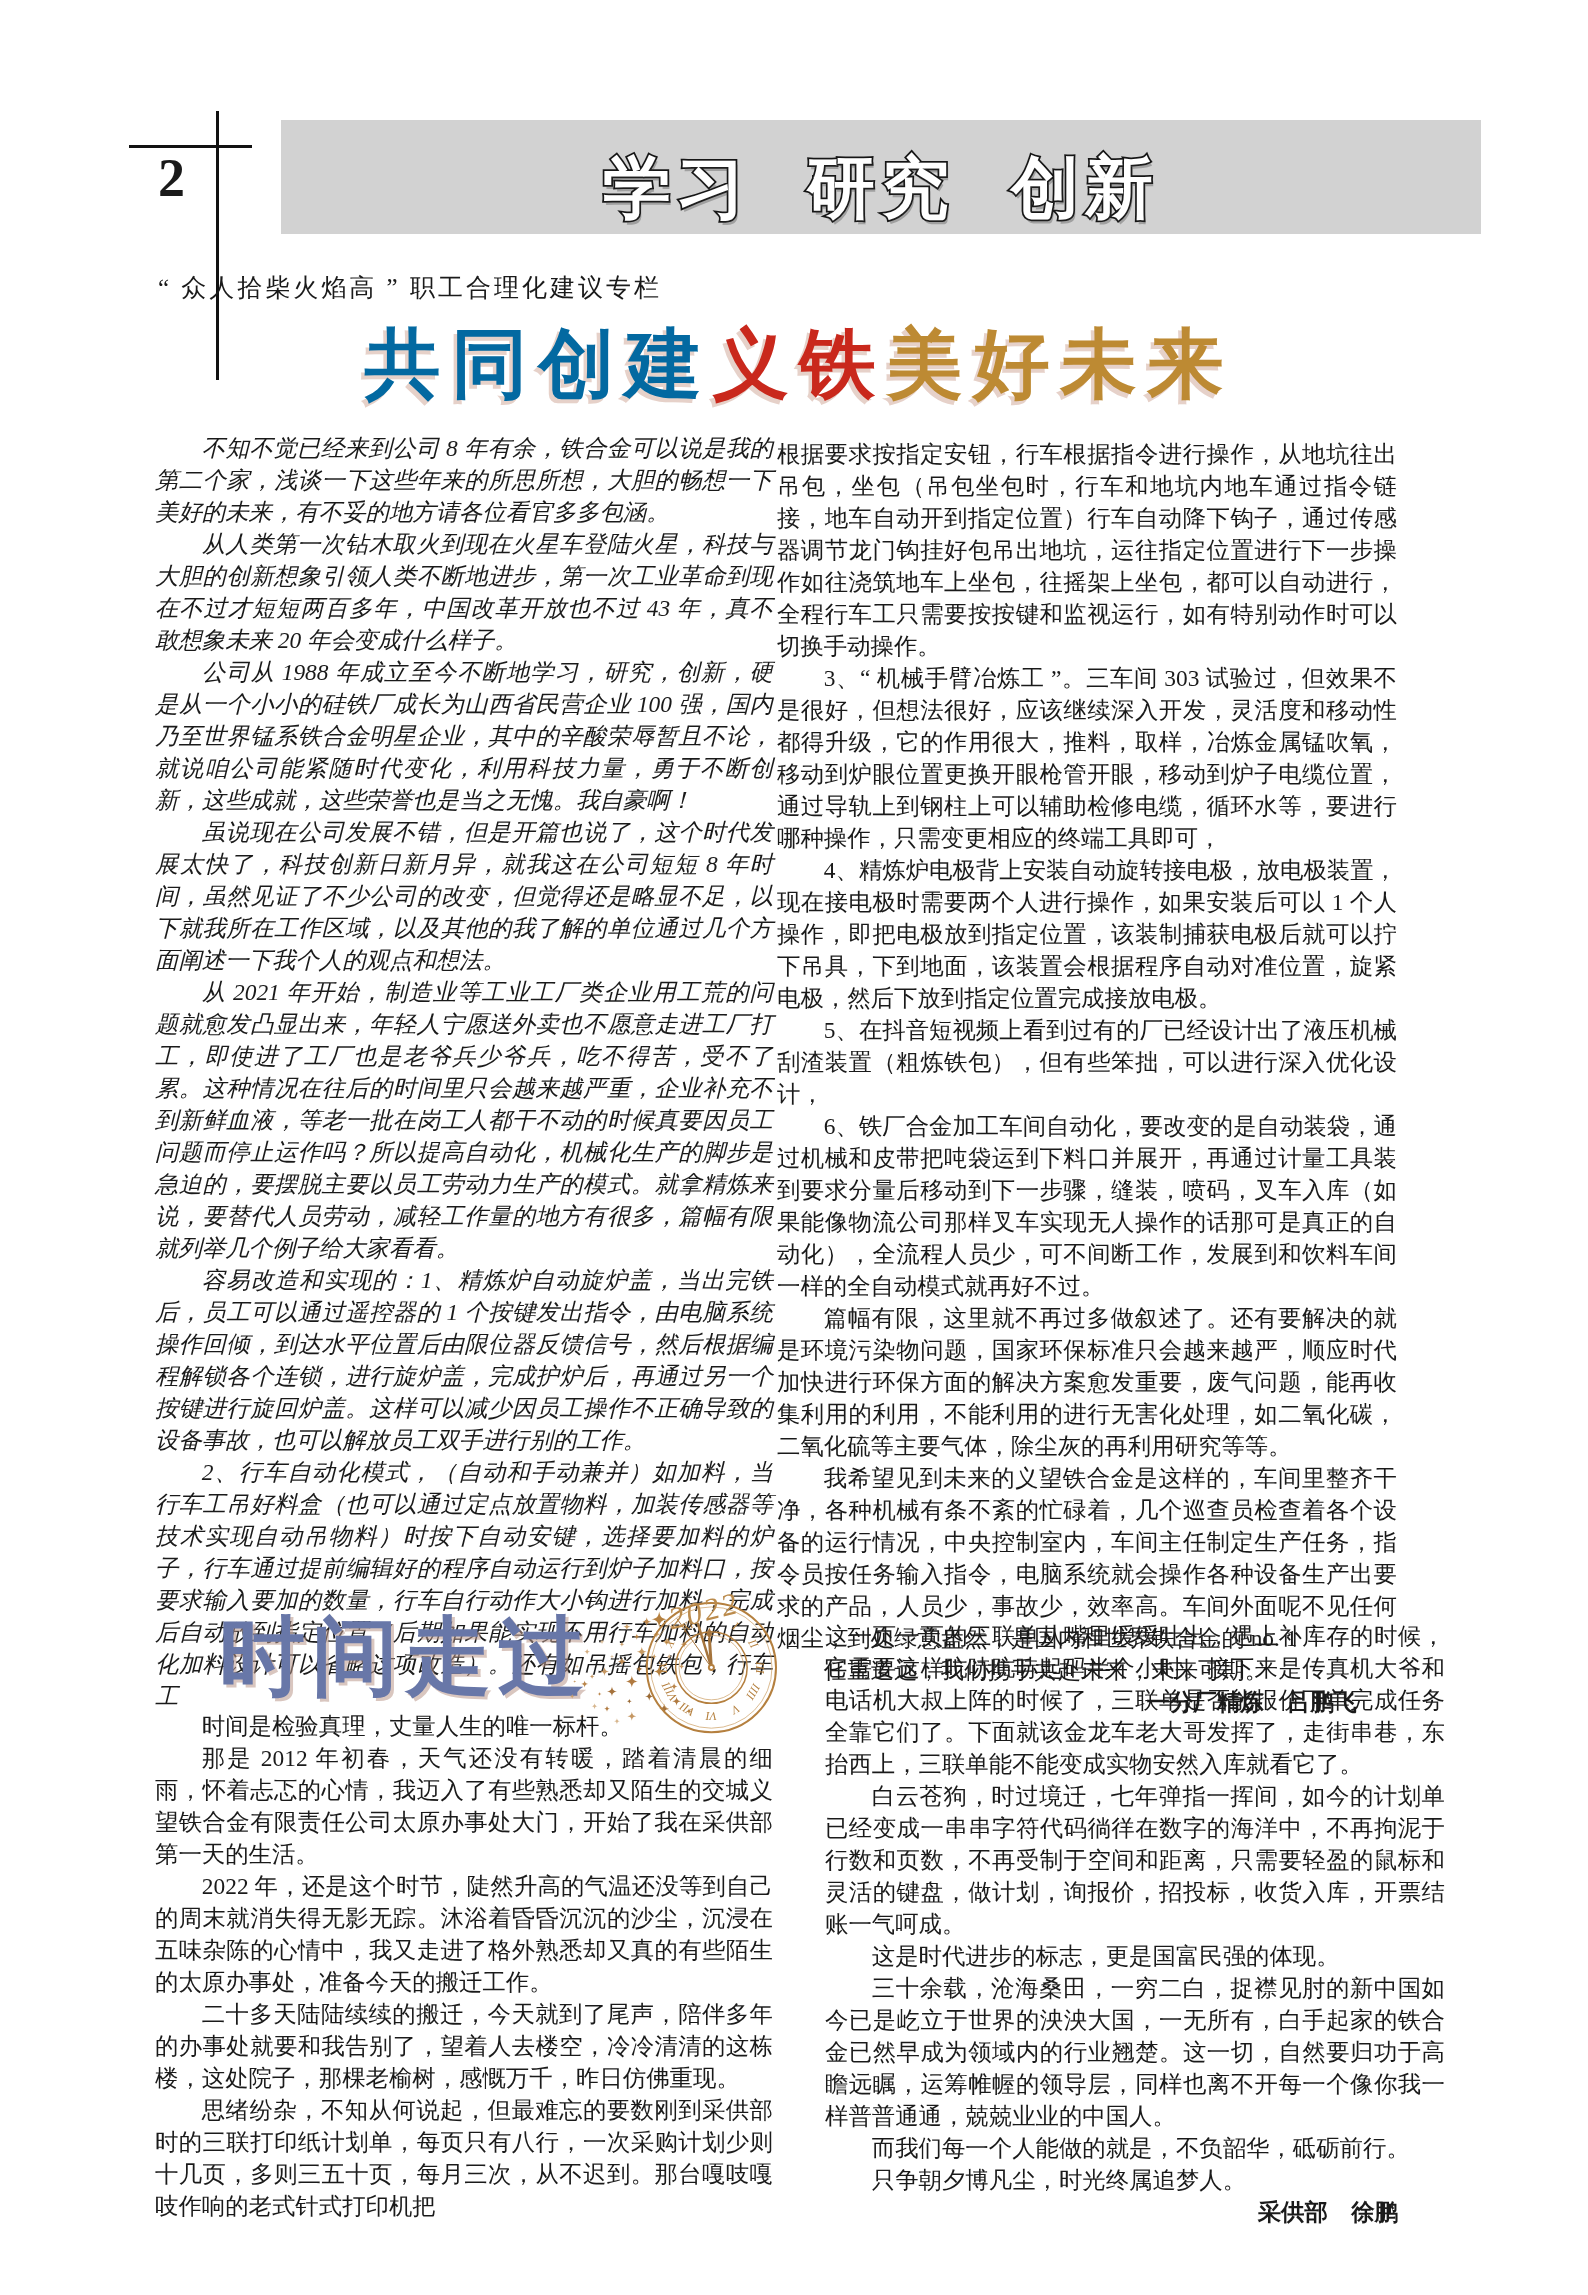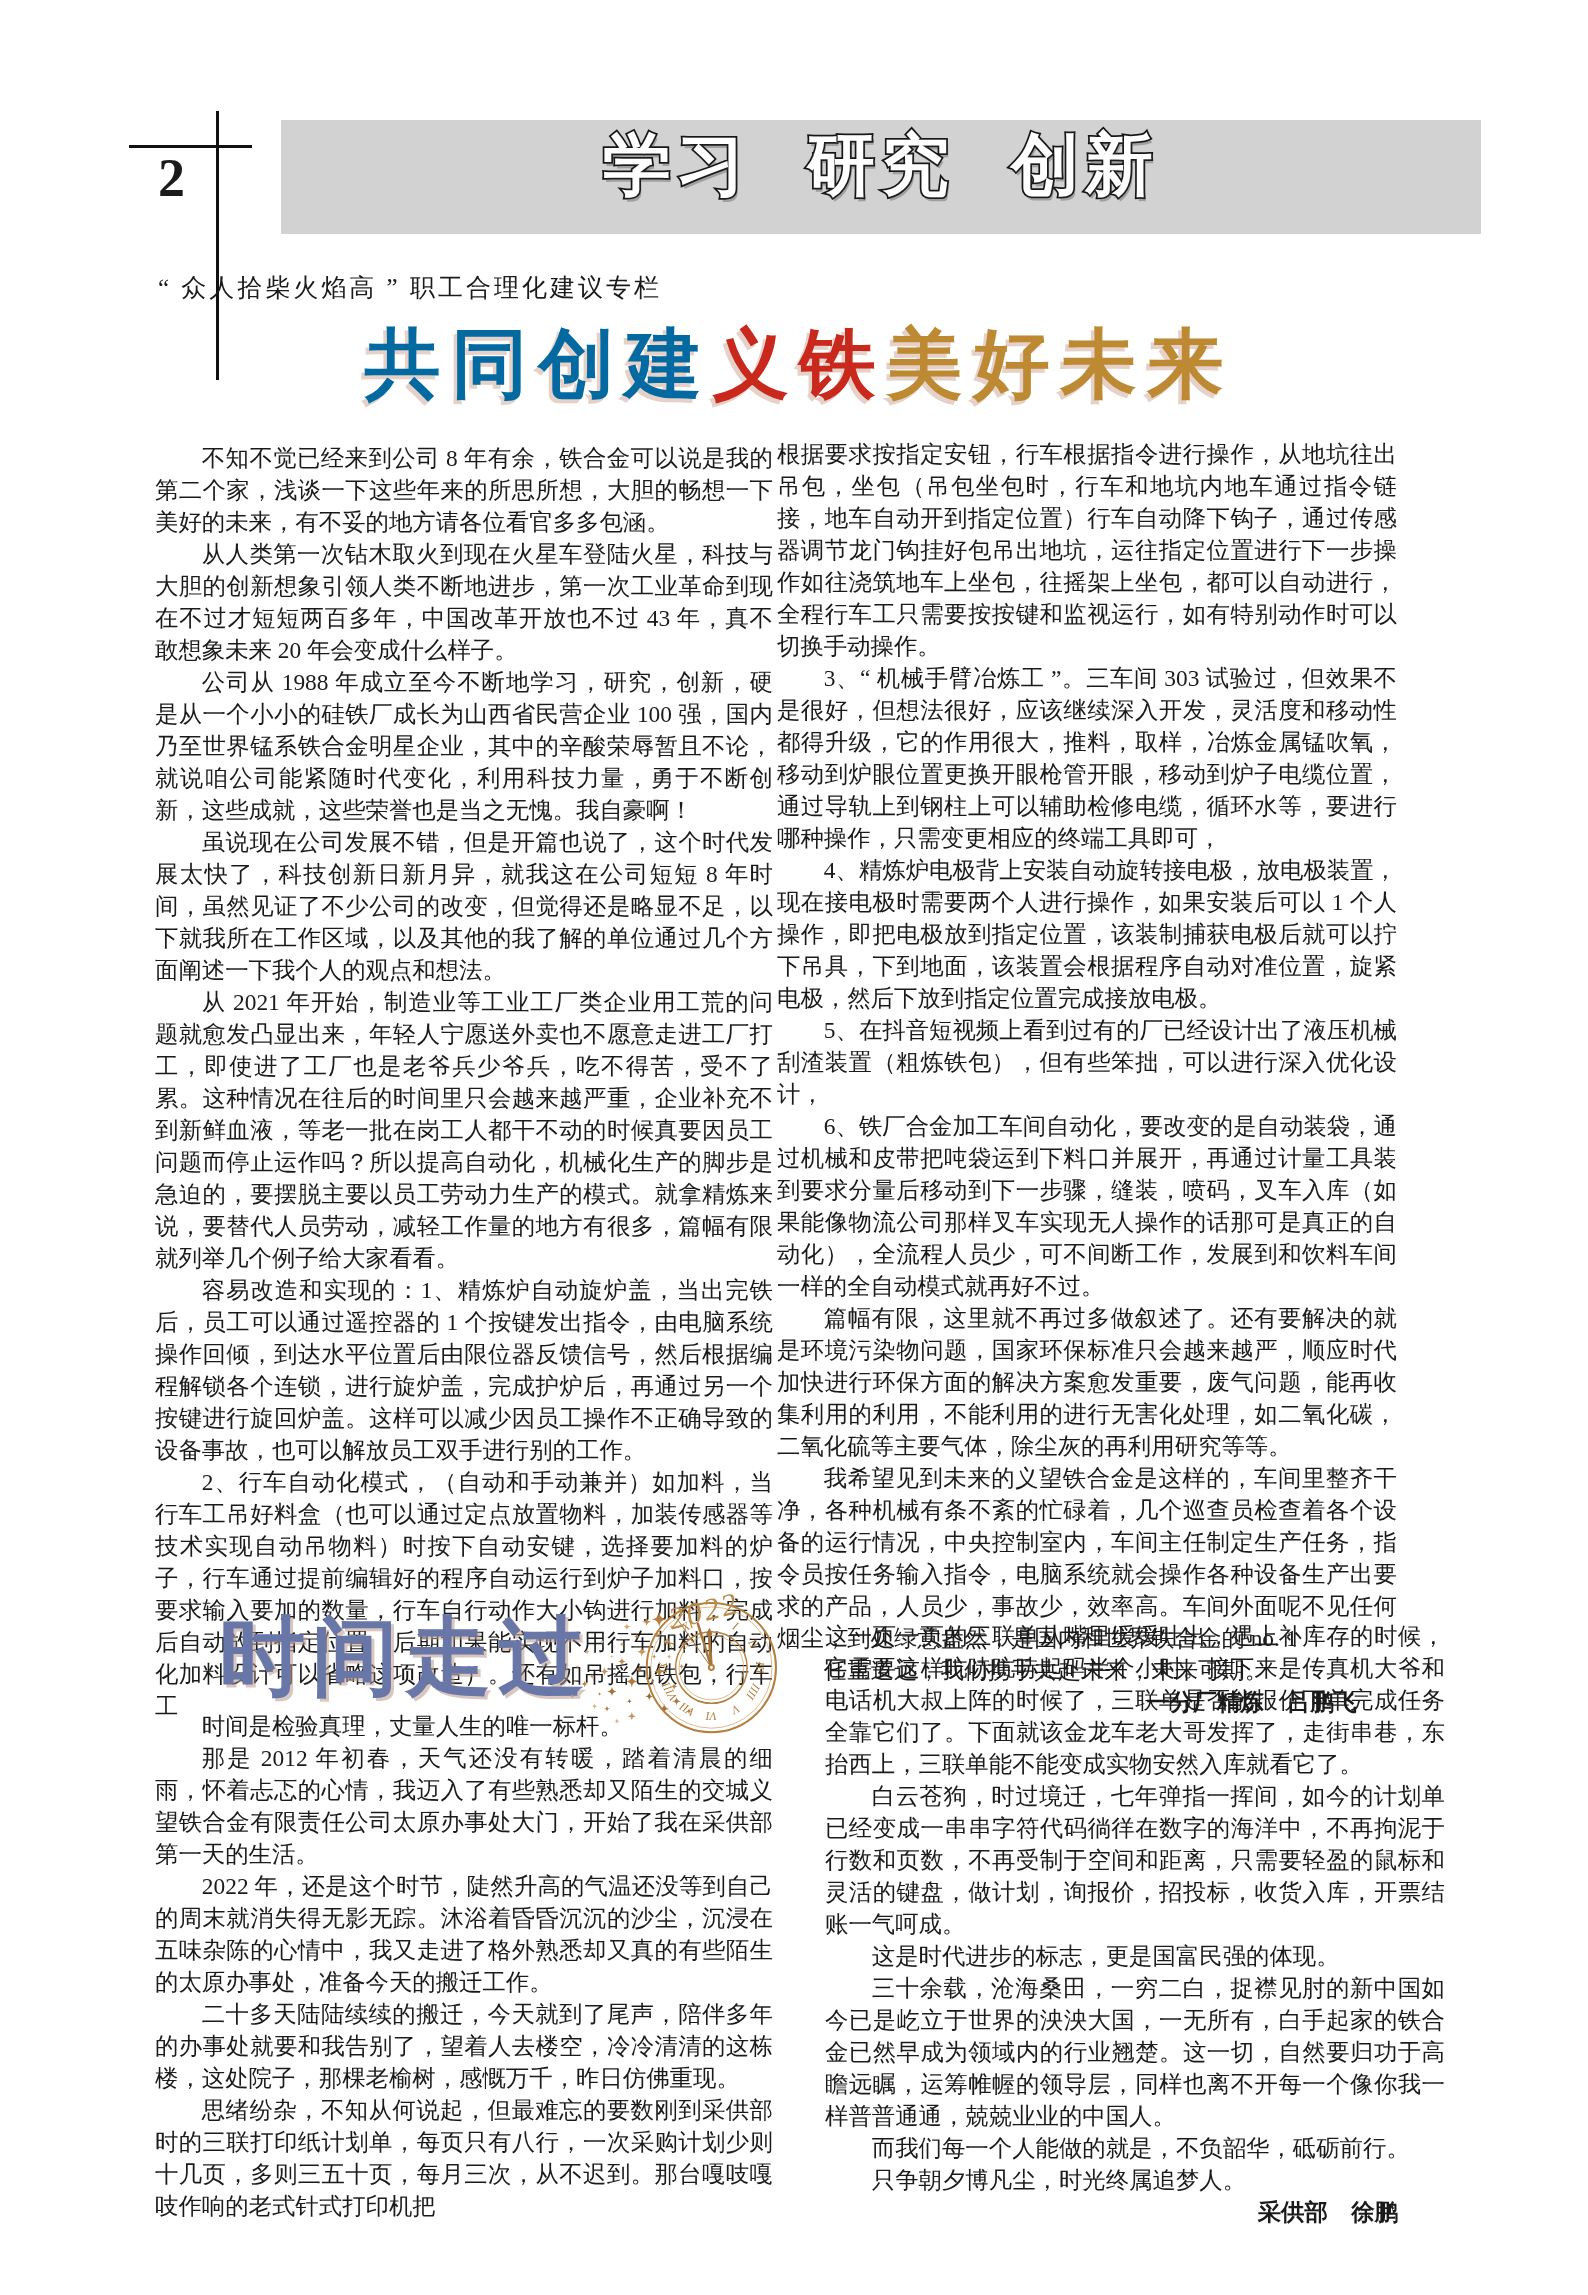--- a/index.html
+++ b/index.html
@@ -7,39 +7,39 @@
         font-family:"Liberation Serif","DejaVu Serif",serif;color:#1a1a1a;}
 
   
   .crop-v{position:absolute;left:216px;top:111px;width:3px;height:269px;background:#111;}
   .crop-h{position:absolute;left:129px;top:145px;width:123px;height:3px;background:#111;}
   .page-number{position:absolute;left:158px;top:147px;font-size:54px;font-weight:700;
                font-family:"Liberation Serif",serif;}
 
   
   .masthead{position:absolute;left:281px;top:120px;width:1200px;height:114px;background:#d2d2d2;
-            display:flex;align-items:flex-start;justify-content:center;}
+            display:flex;align-items:flex-end;justify-content:center;}
   .masthead-word{font-family:"Liberation Sans","DejaVu Sans",sans-serif;font-weight:800;
             font-size:68px;letter-spacing:6px;color:#ffffff;margin:0 28px;
             -webkit-text-stroke:3.5px #161616;paint-order:stroke fill;
             text-shadow:2px 3.5px 0 rgba(45,45,45,.30);}
 
   
   .kicker{position:absolute;left:158px;top:271px;font-size:25px;font-weight:400;
           letter-spacing:3px;white-space:nowrap;}
 
   
   .headline{position:absolute;left:154px;top:323px;width:1291px;margin:0;text-align:center;
             font-size:76px;font-weight:700;letter-spacing:11px;line-height:1.1;
             font-family:"Liberation Serif","DejaVu Serif",serif;
             text-shadow:-3.5px 3.5px 0 rgba(205,163,148,.5);}
 
   
   .col{position:absolute;font-size:23.4px;line-height:32px;text-align:justify;}
-  .col-a1-left {left:155px; top:442px;width:618px;}
+  .col-a1-left {left:155px; top:432px;width:618px;font-style:italic;}
   .col-a1-right{left:777px;top:438px;width:620px;}
   .col-a2-left {left:155px; top:1710px;width:618px;}
   .col-a2-right{left:825px;top:1620px;width:620px;}
   .para{margin:0;text-indent:2em;}
   .signature{text-align:right;padding-right:40px;font-weight:bold;}
   .col-a2-right .signature{padding-right:47px;}
 
   
   .a2-title{position:absolute;left:219px;top:1613px;margin:0;font-size:86px;font-weight:800;
             letter-spacing:7px;color:#6877a8;line-height:1;

